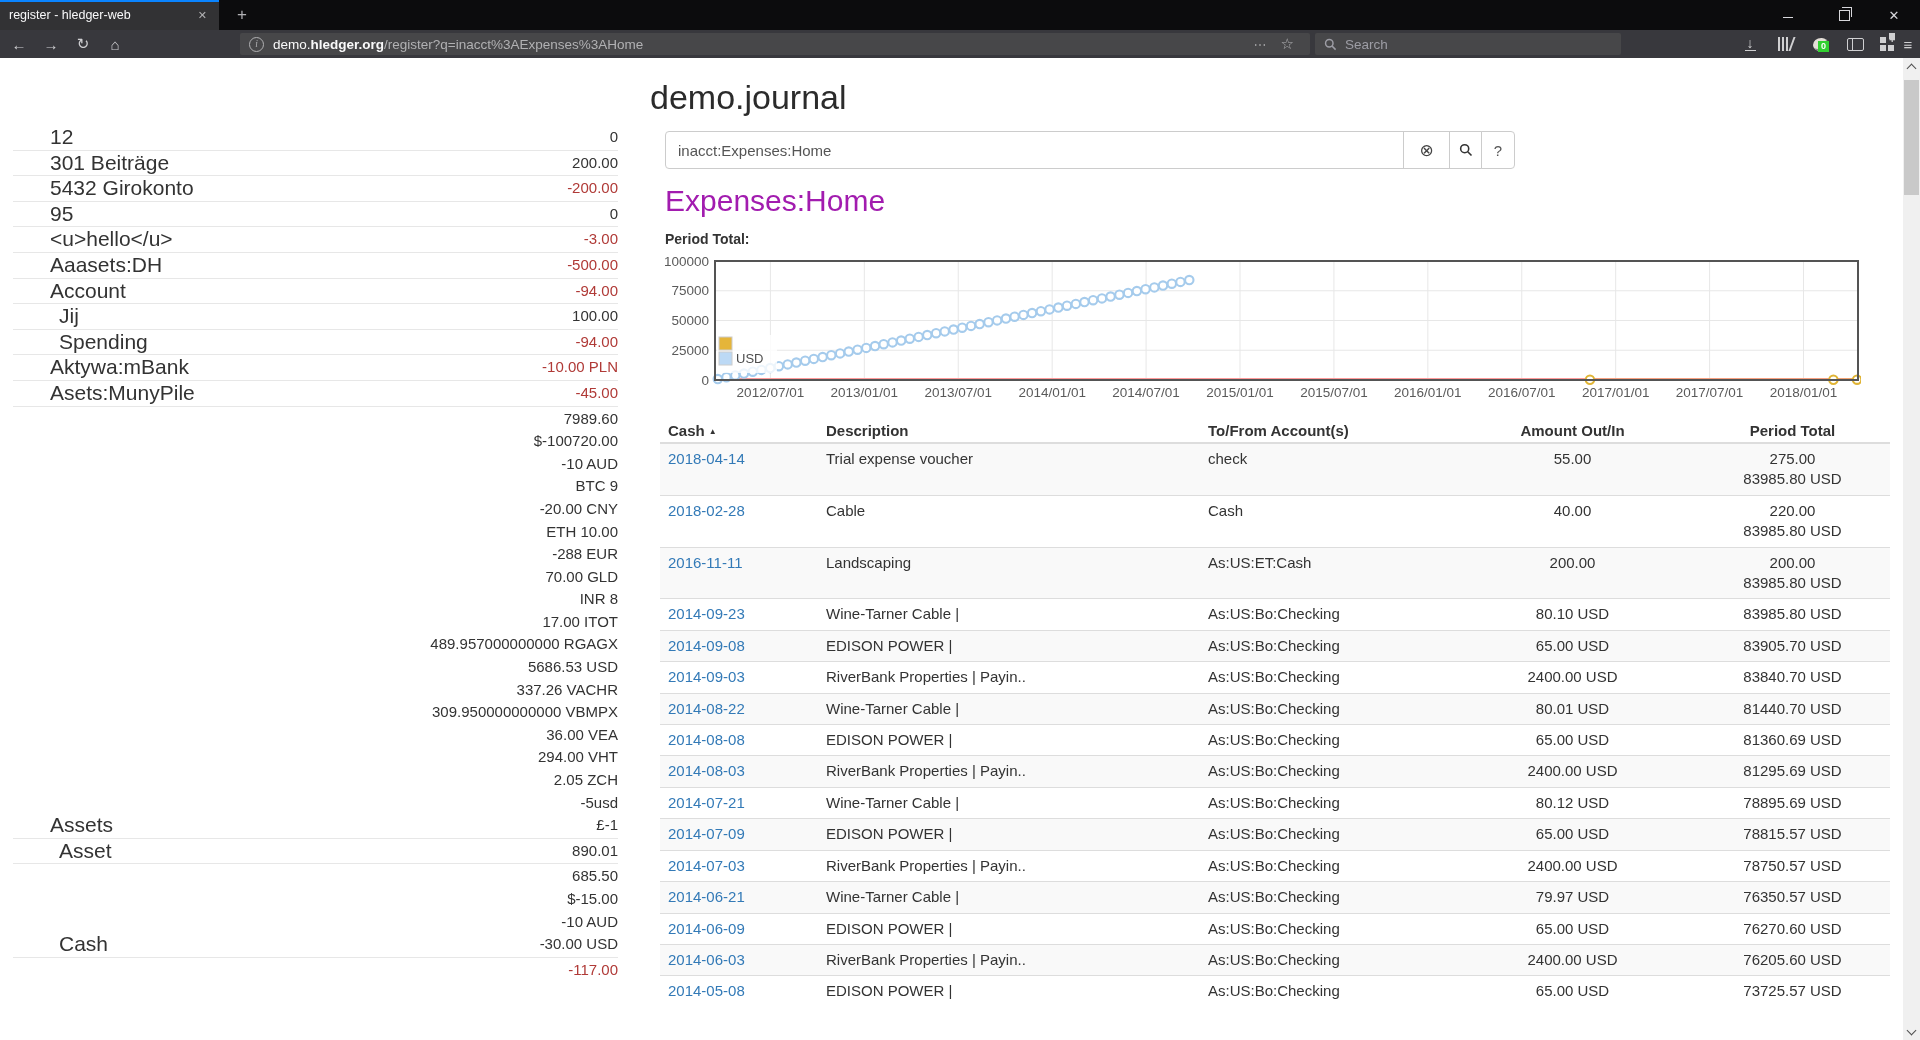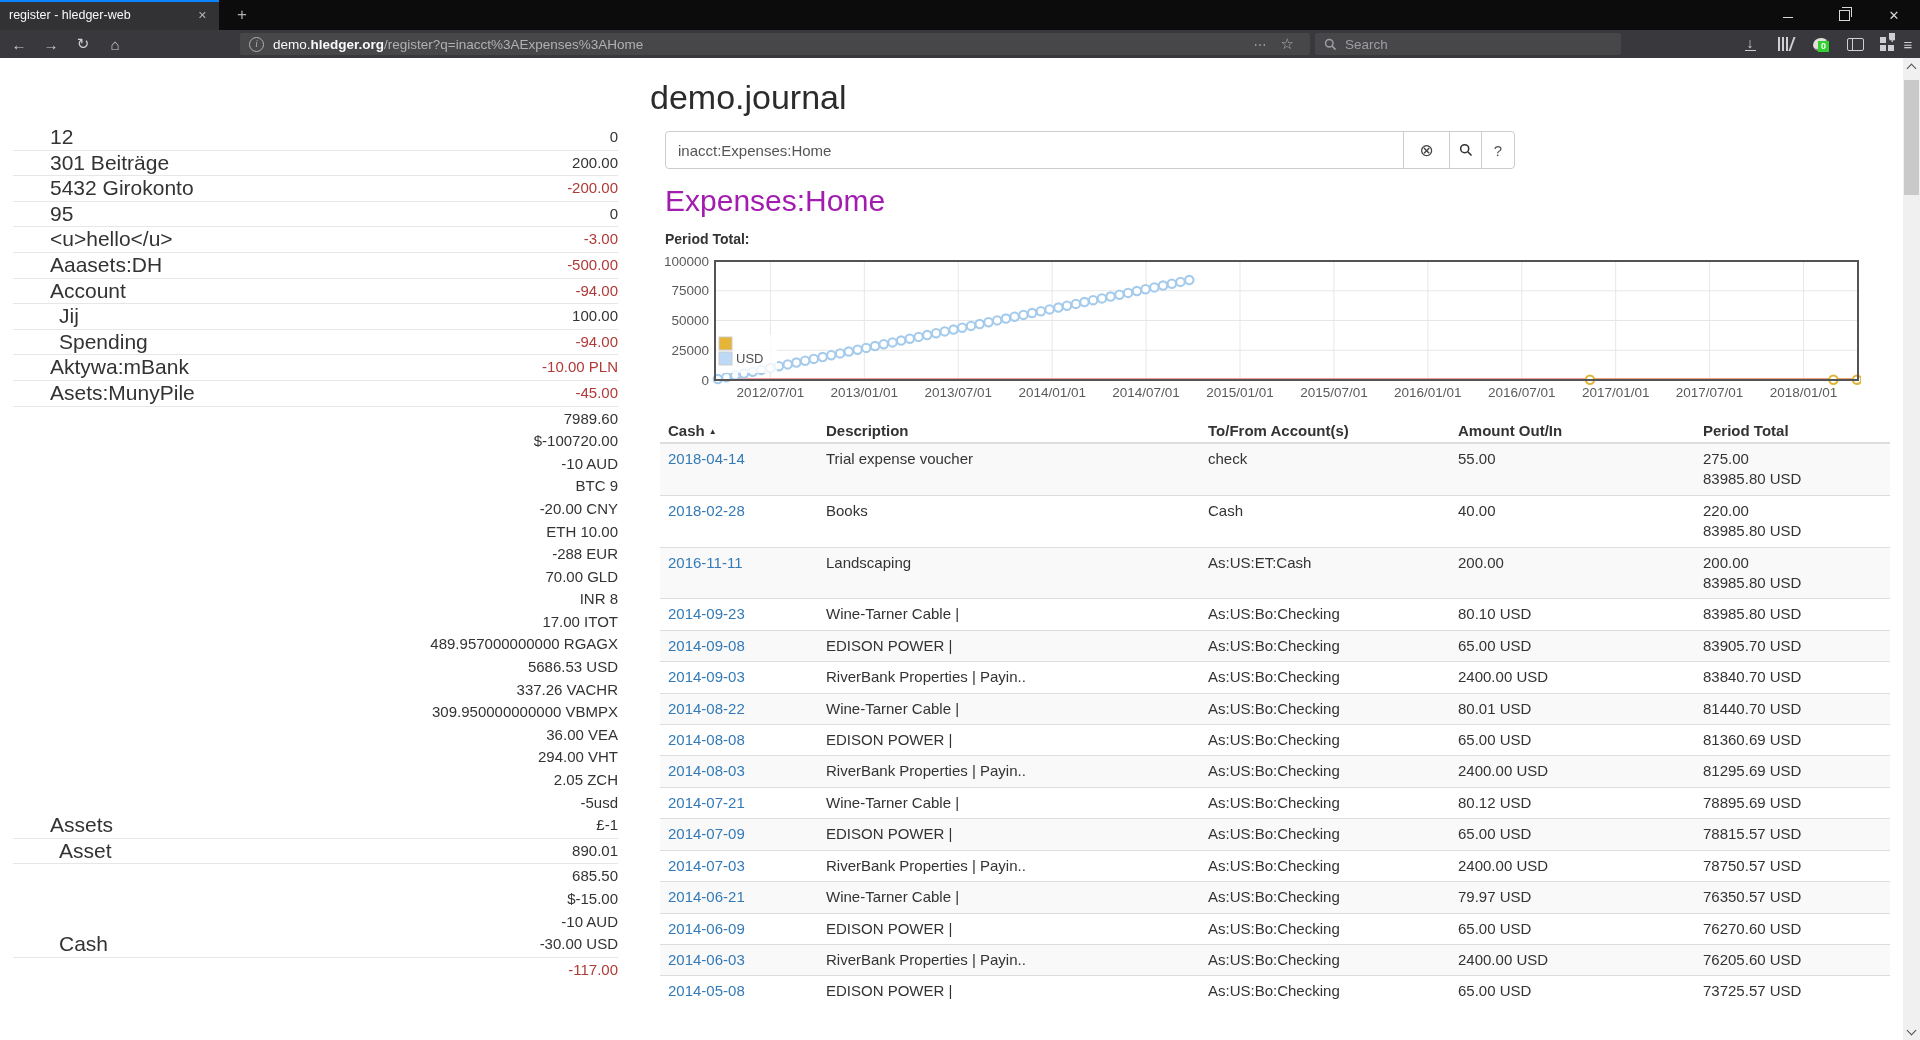--- a/index.html
+++ b/index.html
@@ -88,21 +88,21 @@
   #btn-help{width:34px;border-radius:0 4px 4px 0;color:#555}
   #account-heading{position:absolute;left:665px;top:184px;font-size:30px;color:#a21caf}
   #pt-label{position:absolute;left:665px;top:231px;font-size:14px;font-weight:700;color:#333}
   #chart{position:absolute;left:665px;top:256px}
 
   
   #register{position:absolute;left:660px;top:419px;width:1230px;border-collapse:collapse;
         font-size:15px;color:#333;table-layout:fixed}
   #register th{text-align:left;font-weight:700;padding:3px 8px;border-bottom:2px solid #ddd;
         white-space:nowrap}
-  #register th.r,#register td.r{text-align:left}
+  #register th.r,#register td.r{text-align:center}
   #register td{padding:5px 8px;line-height:20.4px;border-top:1px solid #ddd;vertical-align:top;
         white-space:nowrap;overflow:hidden}
   #register tbody tr:nth-child(odd){background:#f9f9f9}
   a.datelink{color:#337ab7;text-decoration:none}
   .caret{font-size:8px;margin-left:4px;vertical-align:2px}
   .pt span{display:block}
 </style>
 </head>
 <body>
 
@@ -441,21 +441,21 @@
         <td>Trial expense voucher</td>
         <td>check</td>
         <td class="r">55.00</td>
         <td class="r pt">
           <span>275.00</span>
           <span>83985.80 USD</span>
         </td>
       </tr>
       <tr>
         <td><a class="datelink" href="#">2018-02-28</a></td>
-        <td>Books</td>
+        <td>Cable</td>
         <td>Cash</td>
         <td class="r">40.00</td>
         <td class="r pt">
           <span>220.00</span>
           <span>83985.80 USD</span>
         </td>
       </tr>
       <tr>
         <td><a class="datelink" href="#">2016-11-11</a></td>
         <td>Landscaping</td>

